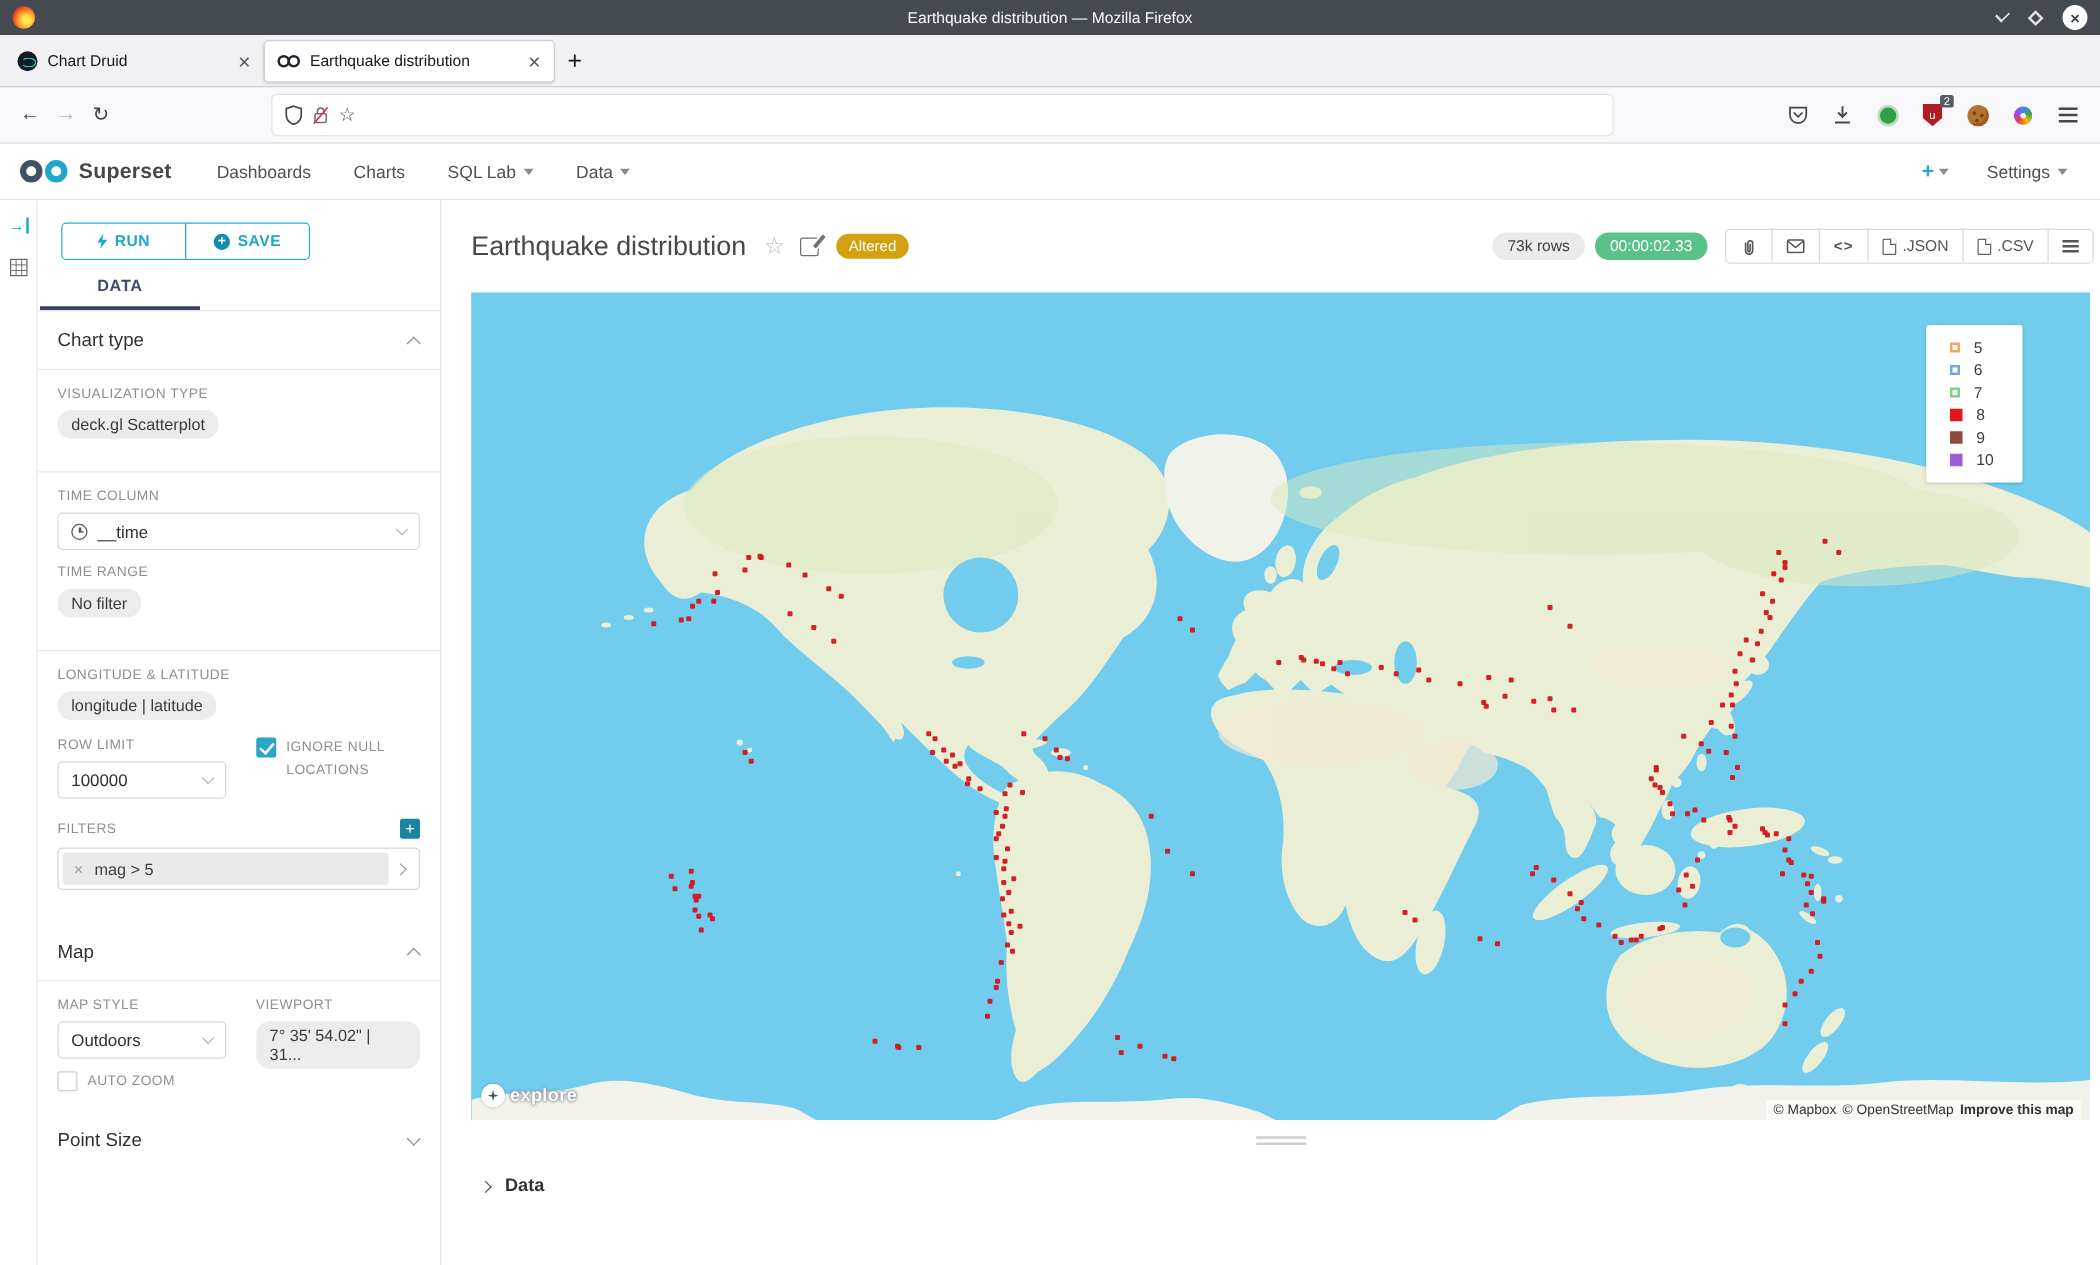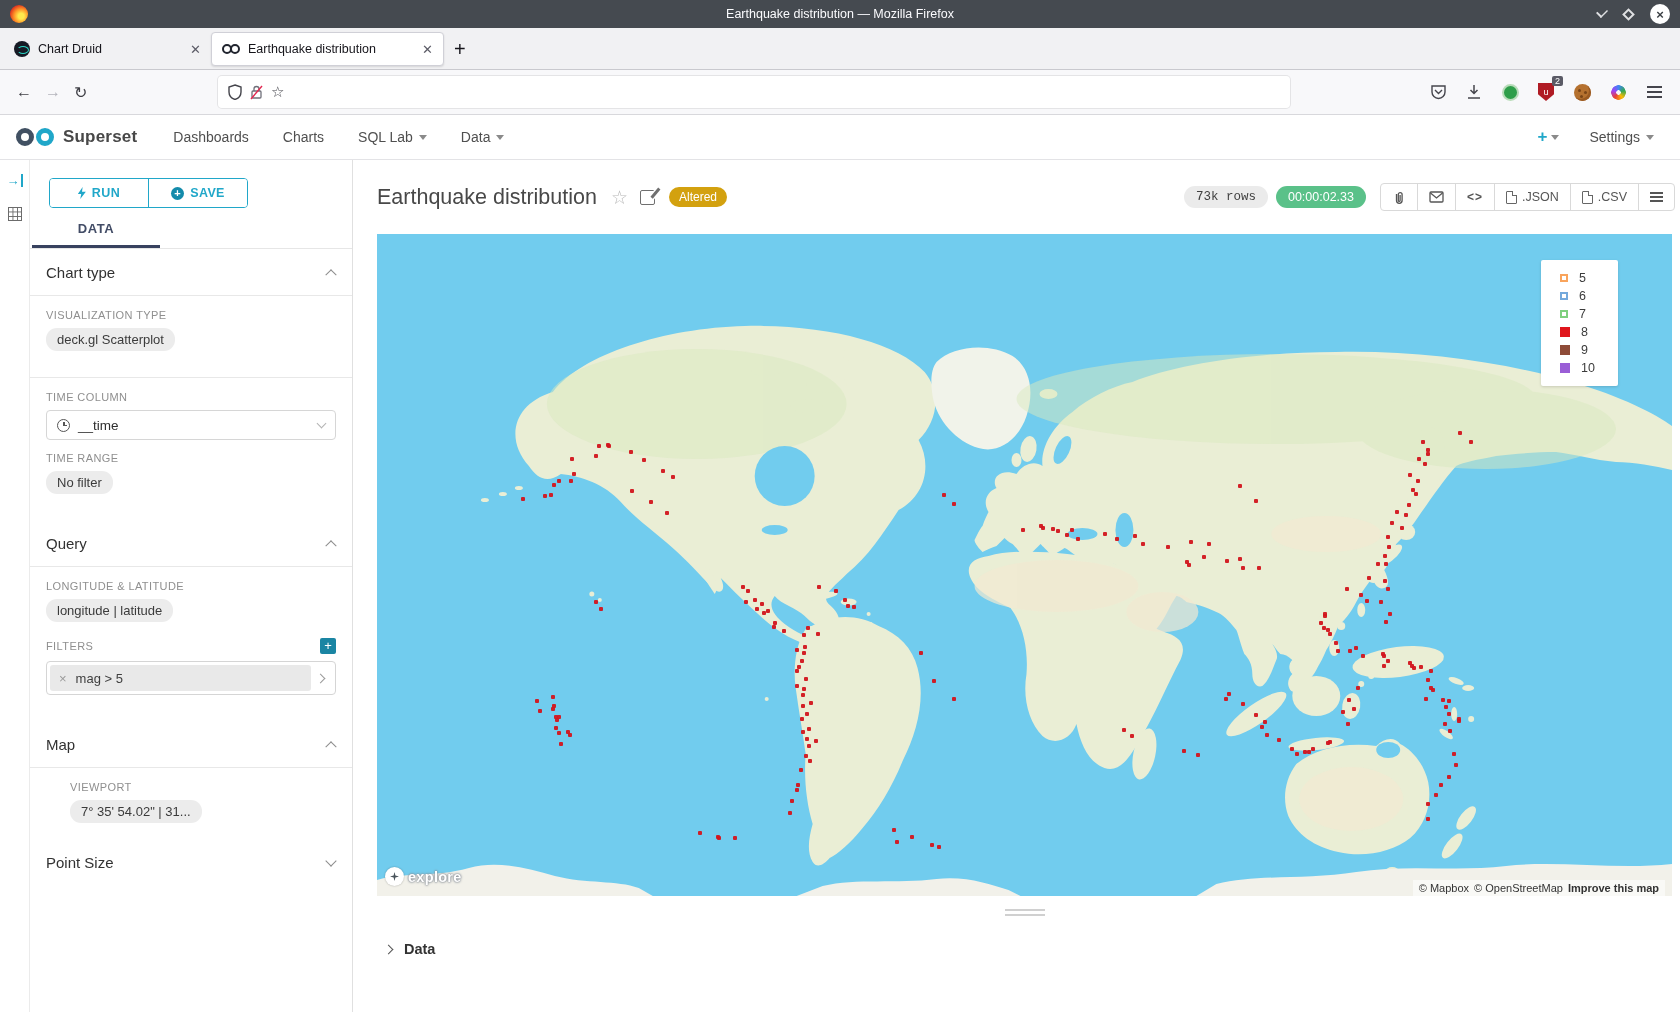--- a/index.html
+++ b/index.html
@@ -99,21 +99,21 @@
   .f-chev { width:7px; height:7px; border-right:1.8px solid #9a9a9a; border-top:1.8px solid #9a9a9a; transform:rotate(45deg); margin:0 8px 0 6px; }
   .info-ic { width:14px; height:14px; border-radius:50%; background:#9e9e9e; color:#fff; font-size:9.5px; font-style:italic; font-weight:bold; text-align:center; line-height:14px; font-family:"Liberation Serif",serif;}
   .main { flex:1; padding-left:24px; overflow:hidden; }
   .chart-header { height:74px; display:flex; align-items:center; padding-right:5px; }
   .ch-title { font-size:21.5px; color:#484848; }
   .ch-star { color:#b8b8b8; font-size:19px; margin-left:14px; }
   .ch-edit { margin-left:12px; width:15px; height:15px; border:1.5px solid #6f6f6f; border-radius:2px; position:relative; }
   .ch-edit::after { content:""; position:absolute; right:-3px; top:-4px; width:2.5px; height:12px; background:#6f6f6f; transform:rotate(40deg); box-shadow:0 0 0 1.5px #fff; }
   .badge-altered { margin-left:14px; background:#d3a10f; color:#fff; font-size:12px; border-radius:10px; padding:3px 10px; }
   .ch-right { margin-left:auto; display:flex; align-items:center; gap:8px; }
-  .badge-rows { background:#ebebeb; color:#3f3f3f; font-size:12.5px; border-radius:11px; padding:4px 12px;font-family:Liberation Mono, monospace; }
+  .badge-rows { background:#ebebeb; color:#3f3f3f; font-size:12.5px; border-radius:11px; padding:4px 12px; }
   .badge-timer { background:#5ac189; color:#fff; font-size:12.5px; border-radius:11px; padding:4px 12px; }
   .btn-group { display:flex; align-items:stretch; height:28px; border:1px solid #d9d9d9; border-radius:4px; margin-left:6px; background:#fff; }
   .bg-item { display:flex; align-items:center; justify-content:center; padding:0 11px; gap:5px; color:#555; font-size:12.5px; }
   .bg-item + .bg-item { border-left:1px solid #d9d9d9; }
   .file-ic { width:11px; height:13px; border:1.3px solid #666; border-radius:1px; position:relative;}
   .file-ic::after{content:""; position:absolute; right:-1px; top:-1px; width:4px; height:4px; background:#fff; border-left:1.3px solid #666; border-bottom:1.3px solid #666;}
   .code-ic { font-size:12px; color:#555; letter-spacing:1px; font-weight:bold; }
   .clip-ic, .mail-ic { display:block; }
   .burger-sm { width:13px; height:2px; background:#555; box-shadow:0 -4px 0 #555, 0 4px 0 #555; }
   .mapwrap { position:relative; width:1295px; height:662px; overflow:hidden; background:#71ccee; }
@@ -296,28 +296,39 @@
             <span class="sel-chev"></span>
           </div>
           <div style="height:12px"></div>
           <div class="ctl-label">TIME RANGE</div>
           <span class="pill">No filter</span>
         </div>
       </div>
       <div class="cs-gap"></div>
 
       <div>
-        <div class="cs-head">
-          <span class="cs-title">Query</span>
-          <span class="chev up"></span>
-        </div>
         <hr class="cs-hr">
         <div class="cs-body">
           <div class="ctl-label">LONGITUDE &amp; LATITUDE</div>
           <span class="pill">longitude | latitude</span>
+          <div class="q-grid">
+            <div class="q-left">
+              <div class="ctl-label">ROW LIMIT</div>
+              <div class="select">
+                <span class="val">100000</span>
+                <span class="sel-chev"></span>
+              </div>
+            </div>
+            <div class="q-right">
+              <div class="checkrow">
+                <span class="cbx on"></span>
+                <span class="cb-label">IGNORE NULL LOCATIONS</span>
+              </div>
+            </div>
+          </div>
           <div class="filters-head">
             <span class="ctl-label" style="margin:0">FILTERS</span>
             <span class="plus-btn">+</span>
           </div>
           <div class="filter-box">
             <span class="filter-pill">
               <span class="f-x">×</span>
               <span>mag &gt; 5</span>
             </span>
             <span class="f-chev"></span>
@@ -327,20 +338,32 @@
       <div class="cs-gap"></div>
 
       <div>
         <div class="cs-head">
           <span class="cs-title">Map</span>
           <span class="chev up"></span>
         </div>
         <hr class="cs-hr">
         <div class="cs-body">
           <div class="q-grid" style="margin-top:0">
+            <div class="q-left">
+              <div class="ctl-label">MAP STYLE</div>
+              <div class="select">
+                <span class="val">Outdoors</span>
+                <span class="sel-chev"></span>
+              </div>
+              <div style="height:10px"></div>
+              <div class="checkrow">
+                <span class="cbx off"></span>
+                <span class="cb-label" style="width:auto; line-height:16px;">AUTO ZOOM</span>
+              </div>
+            </div>
             <div class="q-right">
               <div class="ctl-label">VIEWPORT</div>
               <span class="pill">7° 35' 54.02" | 31...</span>
             </div>
           </div>
         </div>
       </div>
       <div class="cs-gap" style="height:16px"></div>
 
       <div>

